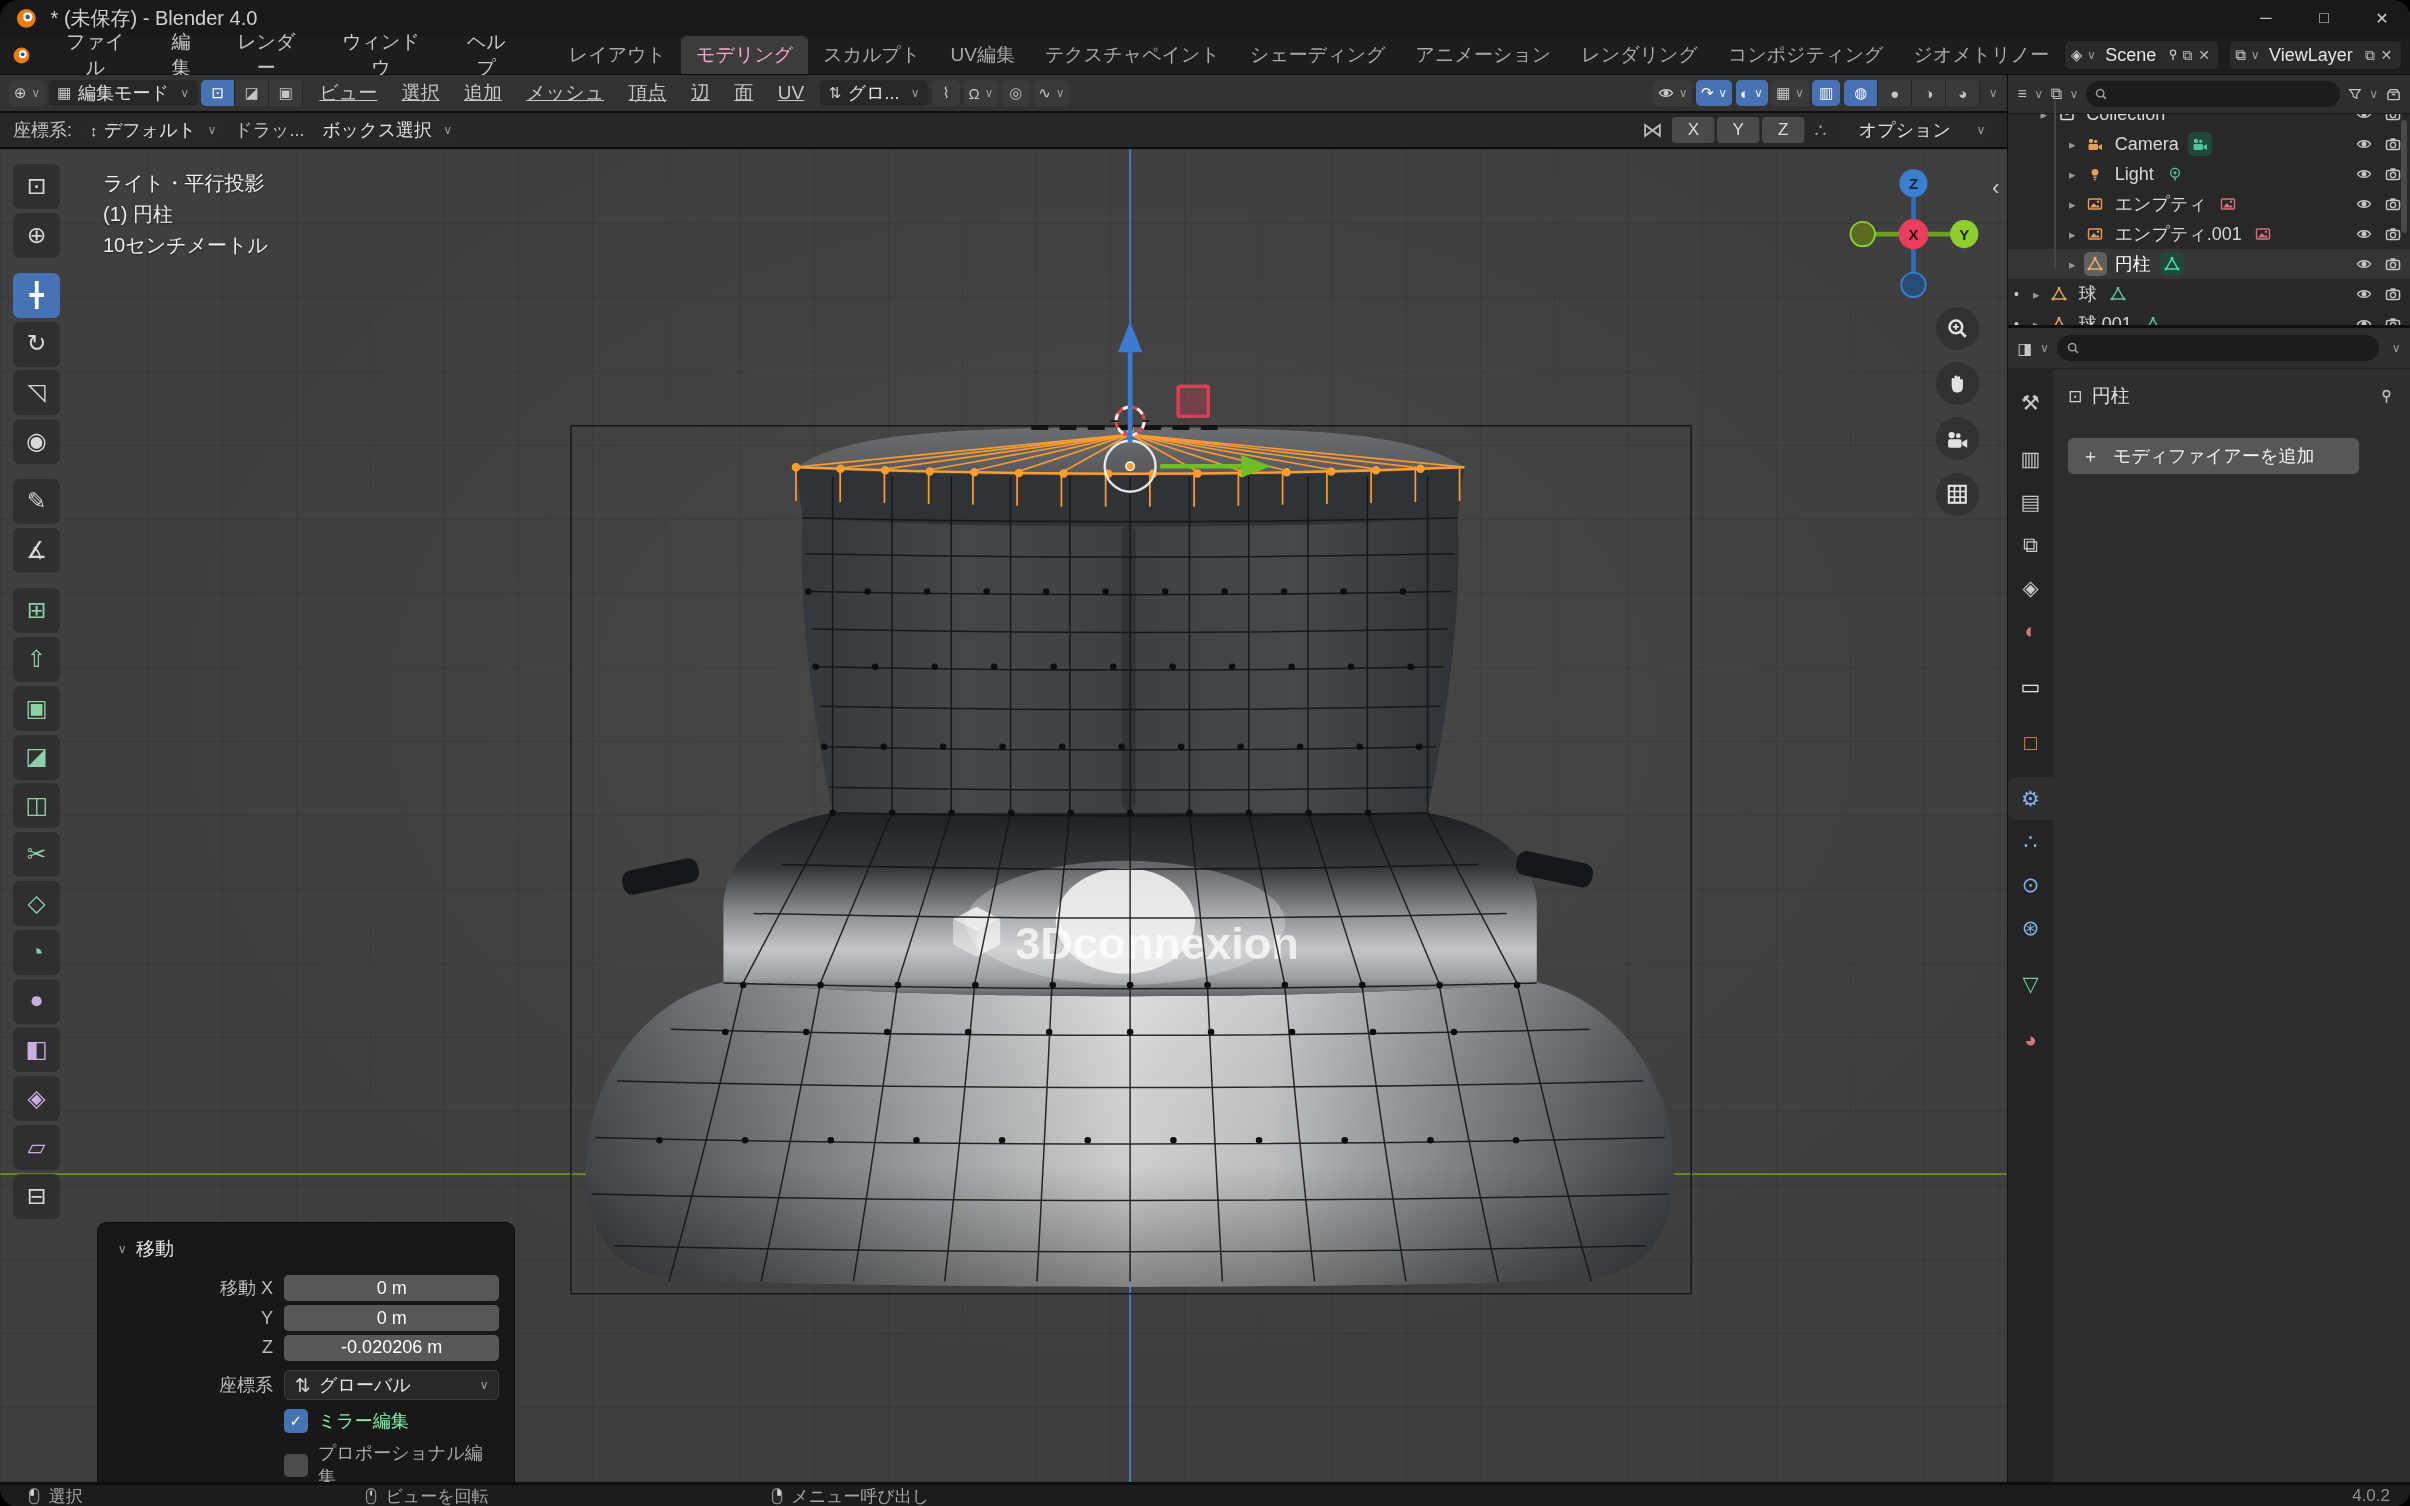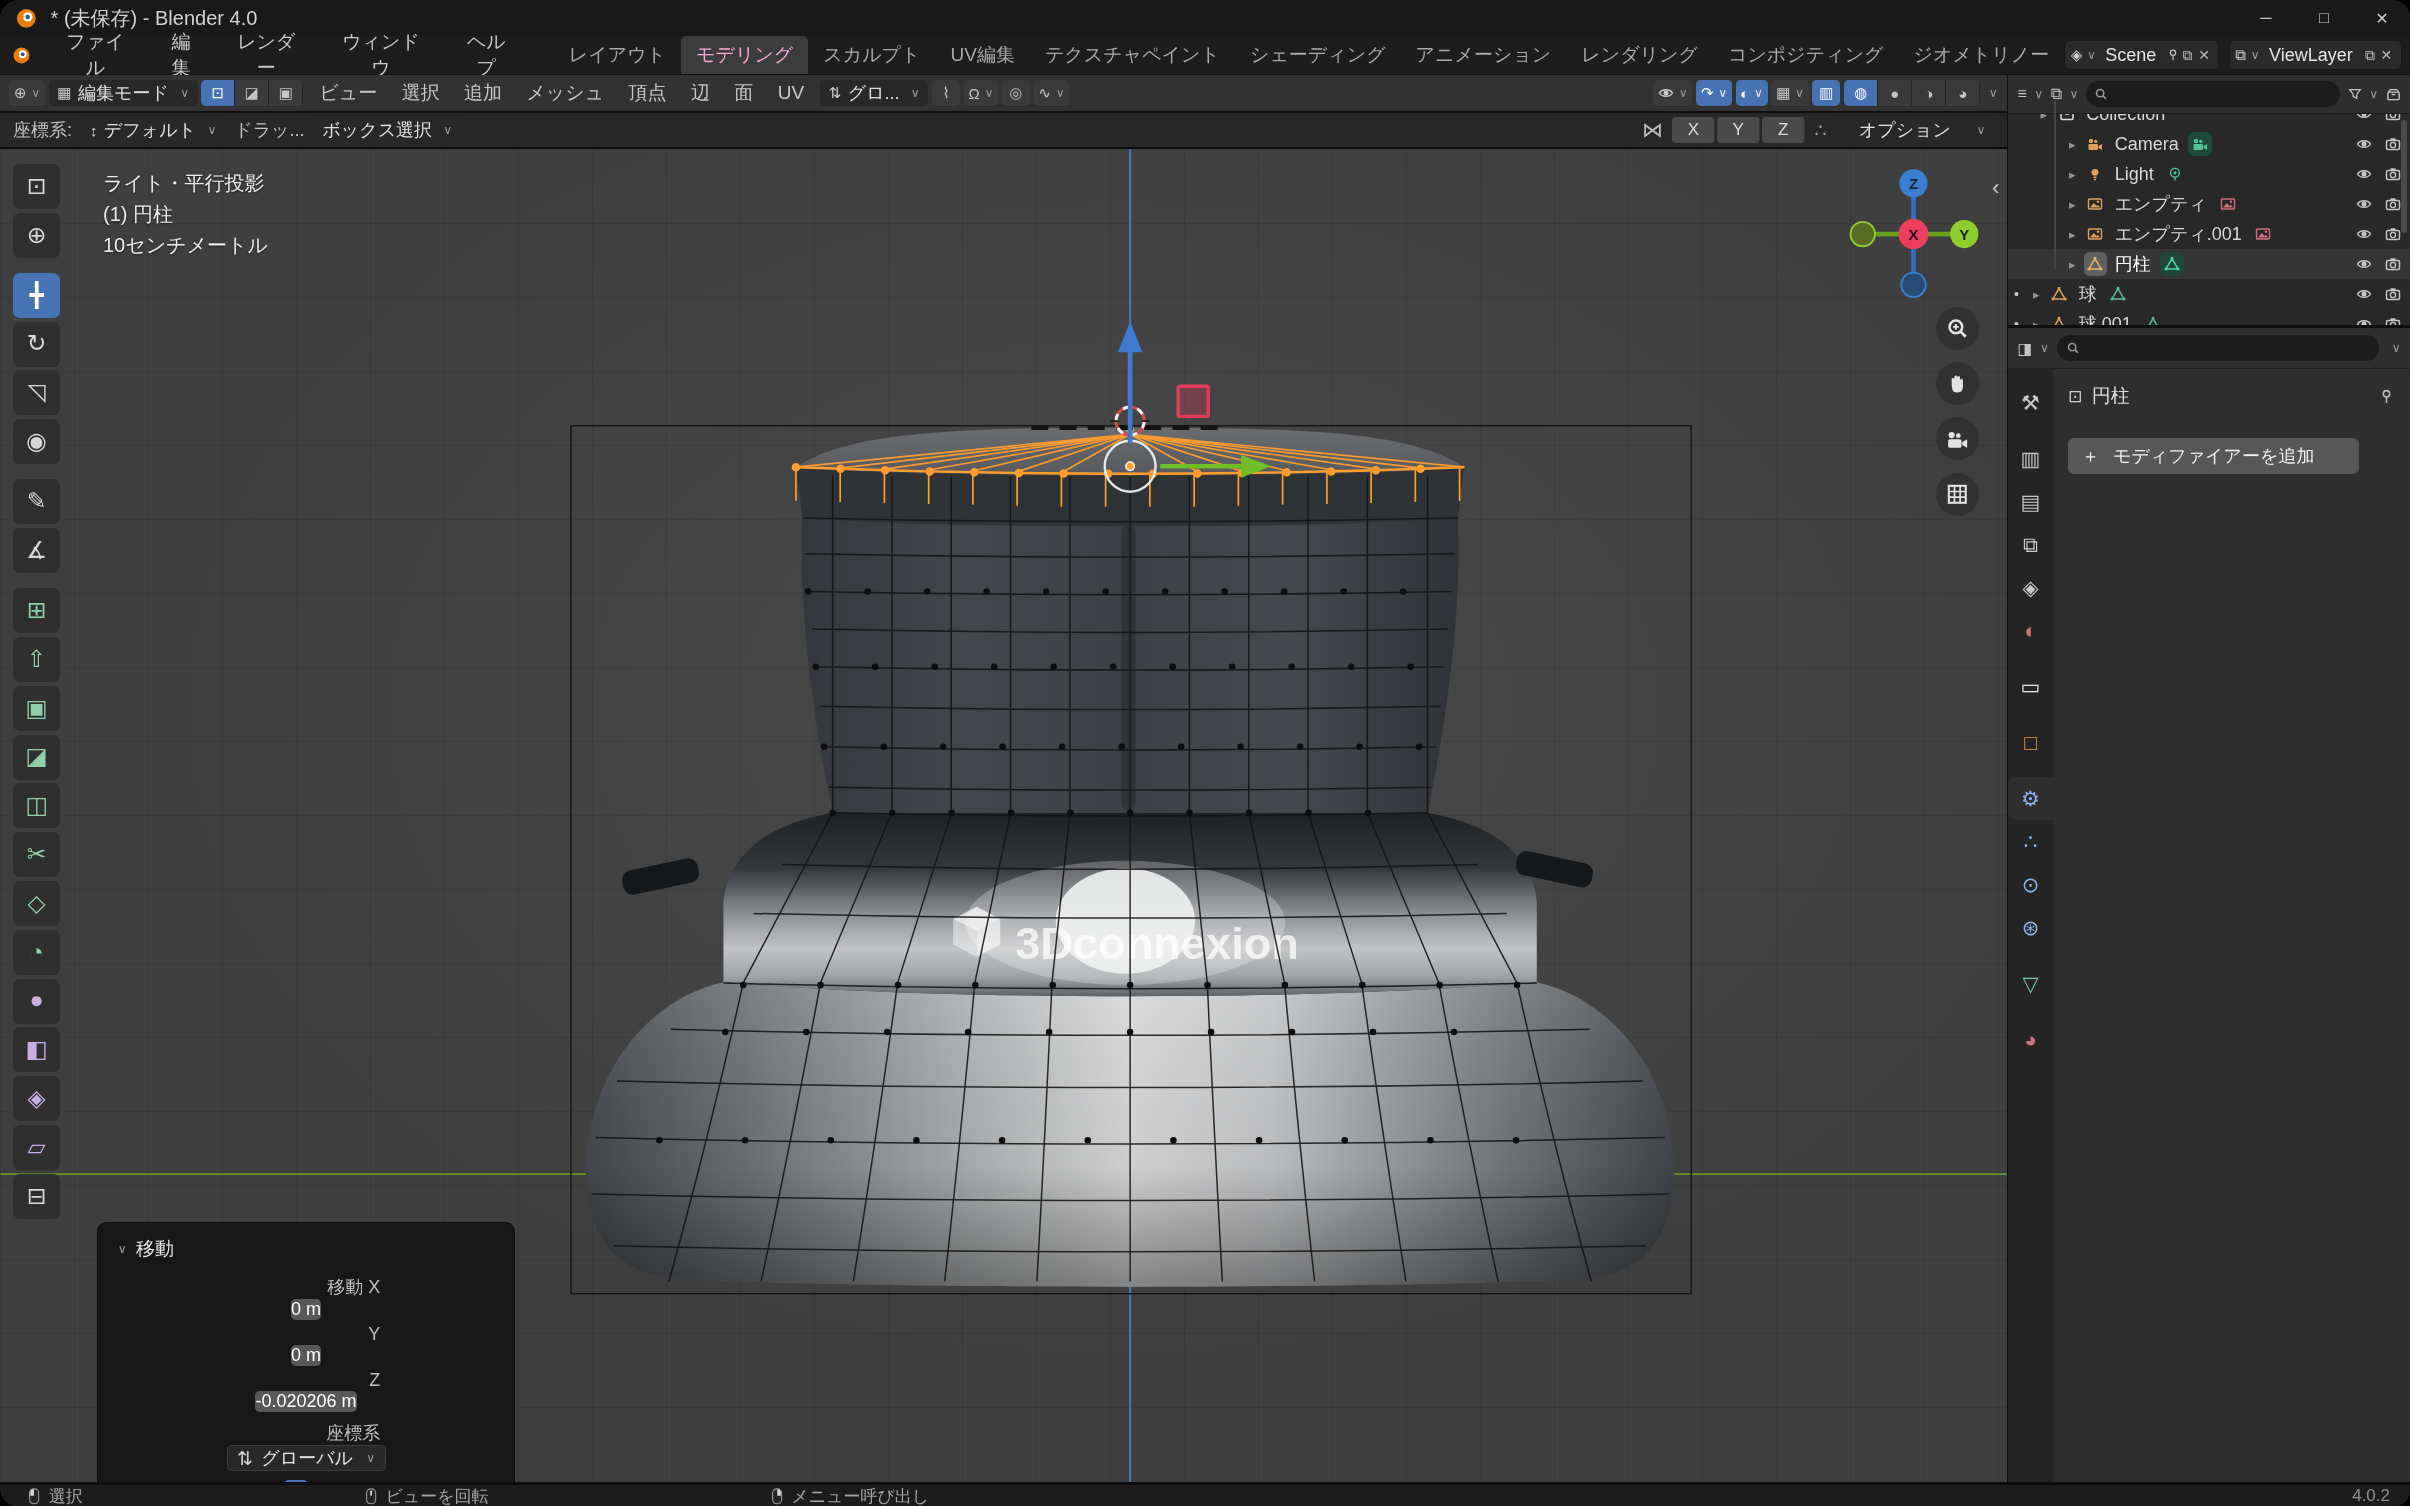--- a/index.html
+++ b/index.html
@@ -26,21 +26,21 @@
   .ws-tabs{display:flex;margin-left:24.5px;height:38px;}
   .ws-tab{padding:0 15px;height:38px;display:flex;align-items:center;color:#a9a9a9;font-size:19px;white-space:nowrap;}
   .ws-tab.active{background:#3c3c3c;color:#f9a8d4;border-radius:5.6px 5.6px 0 0;}
   .id-block{display:flex;align-items:center;background:#2a2a2a;border:0.9px solid #171717;border-radius:5.6px;height:28px;margin-right:9.4px;padding:0 5.6px;}
   .id-block .val{font-size:18px;color:#e4e4e4;margin:0 9.4px;}
   .id-block .mini{color:#bdbdbd;font-size:14px;padding:0 2.8px;}
   .id-block .icon-g{color:#cfcfcf;font-size:15px;}
 
   
   .vph{position:absolute;left:0;top:75px;width:2007px;height:36px;background:#323232;display:flex;align-items:center;padding:0 9.4px;box-sizing:border-box;gap:3.8px;}
-  .vph .menu-item{height:24px;padding:0 12.2px;}
+  .vph .menu-item{height:24px;padding:0 12.2px;text-decoration:underline;}
   .dd{display:flex;align-items:center;background:#282828;border-radius:4.7px;height:26px;padding:0 8.5px;gap:6.6px;}
   .dd .lab{font-size:18px;color:#e0e0e0;white-space:nowrap;}
   .dd .ic{font-size:15px;color:#cfcfcf;}
   .seg{display:flex;background:#2a2a2a;border-radius:4.7px;overflow:hidden;height:26px;}
   .seg .sbtn{width:34px;height:26px;display:flex;align-items:center;justify-content:center;color:#c4c4c4;font-size:15px;background:#3a3a3a;border-right:0.9px solid #242424;}
   .seg .sbtn.active{background:var(--accent);color:#fff;}
   .icbtn{height:26px;min-width:28px;display:flex;align-items:center;justify-content:center;background:#3a3a3a;border-radius:4.7px;color:#c9c9c9;font-size:15px;padding:0 4.7px;}
   .icbtn.blue{background:var(--accent);color:#fff;}
 
   
@@ -65,21 +65,21 @@
   .t-btn.active .t-glyph{color:#fff;}
   .nav-gizmo{position:absolute;right:23.5px;top:7.5px;}
   .nav-btns{position:absolute;right:28px;top:158px;display:flex;flex-direction:column;gap:12.2px;}
   .nav-btn{width:43px;height:43px;border-radius:50%;background:rgba(38,38,38,0.55);display:flex;align-items:center;justify-content:center;color:#e2e2e2;}
   .nav-btn svg.i{width:22.6px;height:22.6px;}
   .collapse{position:absolute;right:7.5px;top:26px;color:#c9c9c9;font-size:22.6px;}
 
   
   .op-panel{position:absolute;left:97px;top:1073px;width:416px;background:rgba(21,21,21,0.93);border:0.9px solid #0c0c0c;border-radius:9.4px;padding:9.4px 0 15px 0;}
   .op-head{display:flex;align-items:center;gap:9.4px;padding:3.8px 15px 9.4px 15px;color:#e8e8e8;font-size:19px;}
-  .op-row{display:flex;align-items:center;margin:3.8px 15px;flex-direction:column;}
+  .op-row{display:flex;align-items:center;margin:3.8px 15px;}
   .op-lab{width:160px;text-align:right;color:#bfbfbf;font-size:18px;padding-right:11.3px;flex:none;}
   .op-field{flex:1;height:26px;background:#585858;border-radius:4.7px;color:#fff;font-size:18px;display:flex;align-items:center;justify-content:center;}
   .op-dd{flex:1;height:28px;background:#282828;border:0.9px solid #3d3d3d;border-radius:4.7px;display:flex;align-items:center;padding:0 9.4px;gap:8.5px;}
   .op-dd .lab{flex:1;font-size:18px;color:#e6e6e6;}
   .chk-row{display:flex;align-items:center;gap:10.4px;margin:8.5px 15px 0 186px;}
   .chk{width:23.5px;height:23.5px;border-radius:4.7px;background:#4c4c4c;display:flex;align-items:center;justify-content:center;color:transparent;font-size:15px;flex:none;}
   .chk-row.checked .chk{background:var(--accent);color:#fff;}
   .chk-label{font-size:18px;color:#86efac;}
   .chk-row:not(.checked) .chk-label{color:#a8a8a8;}
 

